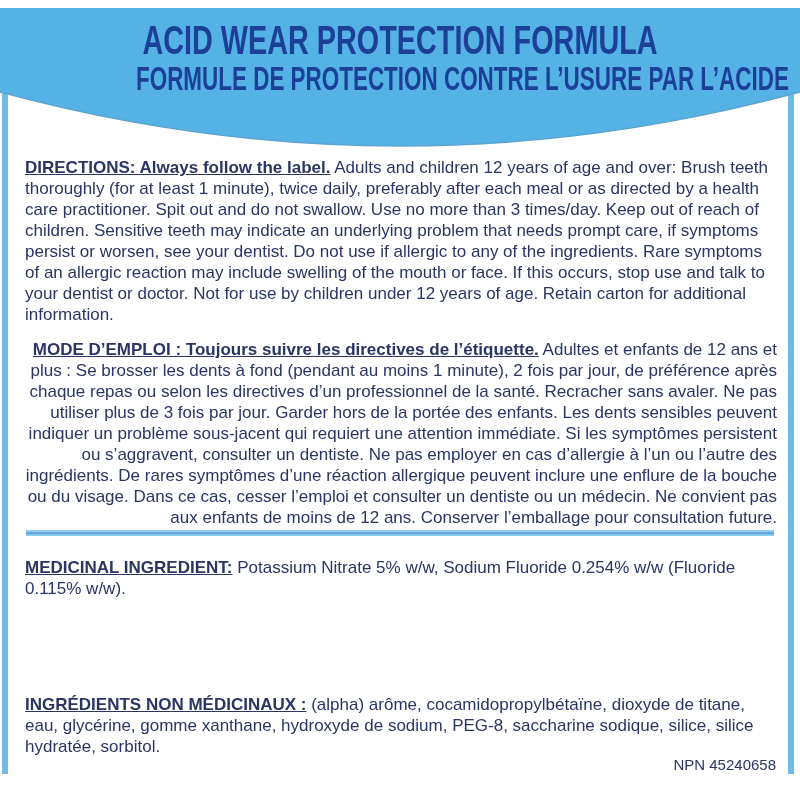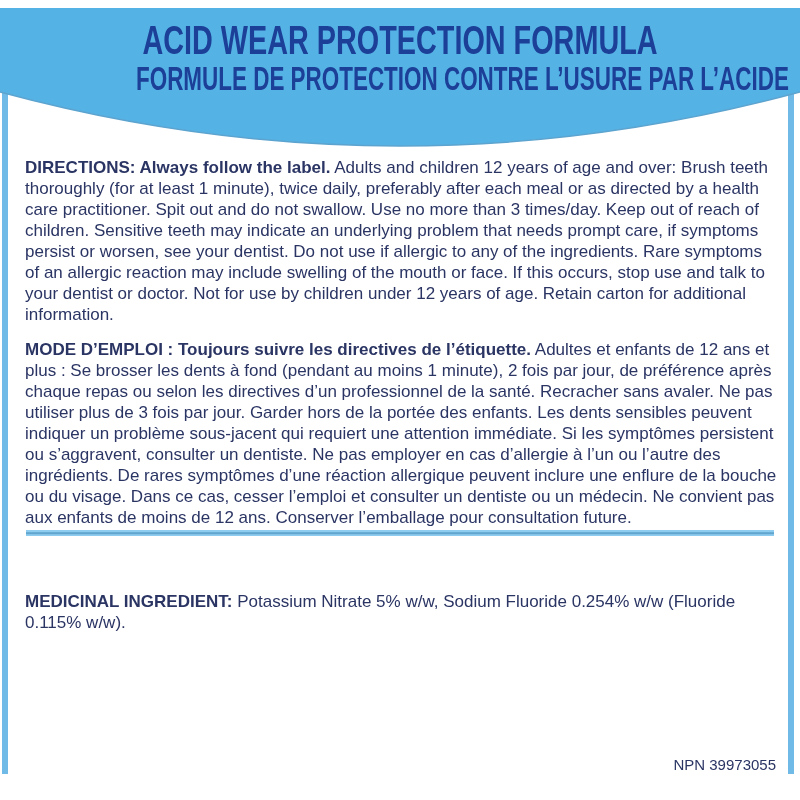--- a/index.html
+++ b/index.html
@@ -39,26 +39,26 @@
     font-size:34px;line-height:34px;white-space:nowrap;
     transform:scaleX(0.66);transform-origin:50% 50%;
   }
   
   .para{
     position:absolute;left:25px;width:752px;
     font-size:17px;line-height:21px;
     color:var(--body-text,#2B3564);
     text-align:left;
   }
-  .para b{font-weight:700;}
+  .para b{font-weight:700;text-decoration:underline;}
   .p-directions-en{top:157px;}
-  .p-directions-fr{top:339px;}
+  .p-directions-fr{top:339px;text-align:right;}
   .divider{position:absolute;left:26px;top:530px;width:748px;height:6px;
     background:linear-gradient(to bottom,#8ecdf0 0%,#8ecdf0 25%,#62a6cf 45%,#62a6cf 60%,#8ecdf0 80%,#8ecdf0 100%);}
-  .p-medicinal-en{top:557px;margin-top:34px;}
+  .p-medicinal-en{top:557px;}
   .p-nonmedicinal-en{top:599px;}
   .p-medicinal-fr{top:652px;}
   .p-nonmedicinal-fr{top:694px;}
   .npn{
     position:absolute;right:24px;top:756px;
     font-size:15px;line-height:18px;color:var(--body-text,#2B3564);
   }
 </style>
 </head>
 <body>
@@ -83,16 +83,17 @@
   <p class="para p-directions-en"><b>DIRECTIONS: Always follow the label.</b><span> Adults and children 12 years of age and over: Brush teeth thoroughly (for at least 1 minute), twice daily, preferably after each meal or as directed by a health care practitioner. Spit out and do not swallow. Use no more than 3 times/day. Keep out of reach of children. Sensitive teeth may indicate an underlying problem that needs prompt care, if symptoms persist or worsen, see your dentist. Do not use if allergic to any of the ingredients. Rare symptoms of an allergic reaction may include swelling of the mouth or face. If this occurs, stop use and talk to your dentist or doctor. Not for use by children under 12 years of age. Retain carton for additional information.</span></p>
 
   <p class="para p-directions-fr"><b>MODE D’EMPLOI : Toujours suivre les directives de l’étiquette.</b><span> Adultes et enfants de 12 ans et plus : Se brosser les dents à fond (pendant au moins 1 minute), 2 fois par jour, de préférence après chaque repas ou selon les directives d’un professionnel de la santé. Recracher sans avaler. Ne pas utiliser plus de 3 fois par jour. Garder hors de la portée des enfants. Les dents sensibles peuvent indiquer un problème sous-jacent qui requiert une attention immédiate. Si les symptômes persistent ou s’aggravent, consulter un dentiste. Ne pas employer en cas d’allergie à l’un ou l’autre des ingrédients. De rares symptômes d’une réaction allergique peuvent inclure une enflure de la bouche ou du visage. Dans ce cas, cesser l’emploi et consulter un dentiste ou un médecin. Ne convient pas aux enfants de moins de 12 ans. Conserver l’emballage pour consultation future.</span></p>
 
   <div class="divider"></div>
 
   <p class="para p-medicinal-en"><b>MEDICINAL INGREDIENT:</b><span> Potassium Nitrate 5% w/w, Sodium Fluoride 0.254% w/w (Fluoride 0.115% w/w).</span></p>
 
 
 
+  <p class="para p-nonmedicinal-fr"><b>INGRÉDIENTS NON MÉDICINAUX :</b><span> (alpha) arôme, cocamidopropylbétaïne, dioxyde de titane, eau, glycérine, gomme xanthane, hydroxyde de sodium, PEG-8, saccharine sodique, silice, silice hydratée, sorbitol.</span></p>
 
-  <div class="npn">NPN 39973055</div>
+  <div class="npn">NPN 45240658</div>
 
 </div>
 
 </body></html>

